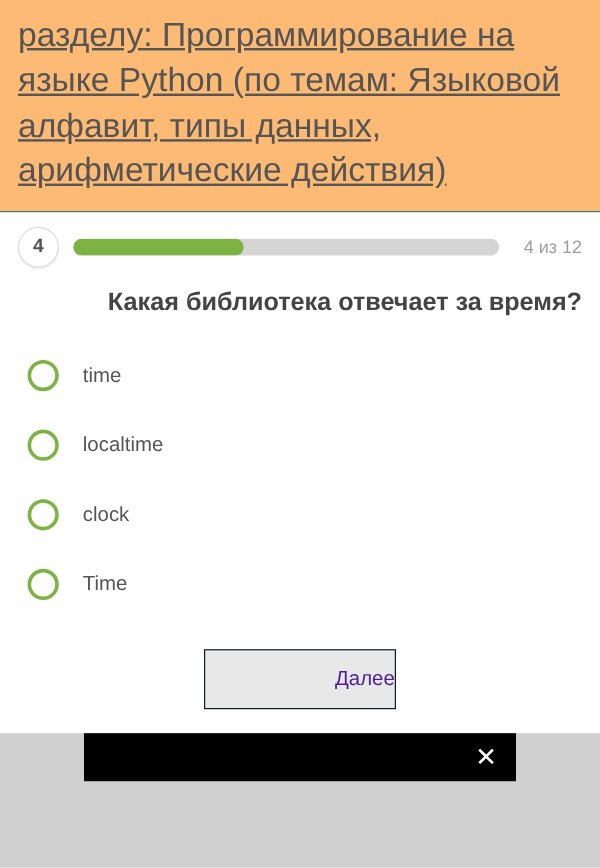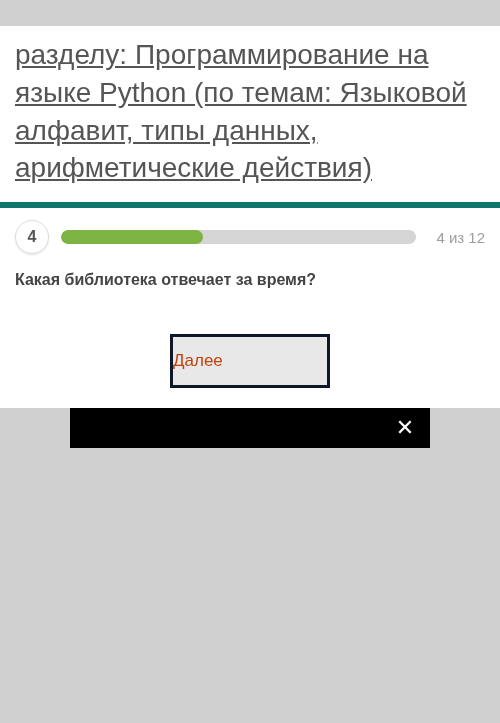--- a/index.html
+++ b/index.html
@@ -4,24 +4,23 @@
 <style>
   * { box-sizing: border-box; margin: 0; padding: 0; }
   body {
     font-family: Arial, Helvetica, sans-serif;
     background: #d0d0d0;
     width: 500px;
     height: 723px;
     overflow: hidden;
   }
   .header-section {
-    background: #ffffff;
+    background: #fdba74;
     padding: 10px 15px 15px 15px;
-    border-bottom: 6px solid #0f766e;
-    margin-top: 26px;
+    border-bottom: 1px solid #0f766e;
   }
   .header-title {
     font-size: 28px;
     line-height: 1.35;
     color: #555;
     text-decoration: underline;
     text-decoration-color: #555;
     font-weight: 400;
   }
   .quiz-card {
@@ -64,23 +63,24 @@
     width: 40%;
   }
   .progress-text {
     color: #9e9e9e;
     font-size: 15px;
     flex-shrink: 0;
     margin-left: 8px;
   }
   .question-text {
     padding: 5px 15px 20px 15px;
-    font-size: 16px;
+    font-size: 21px;
     color: #444;
     font-weight: bold;
+    text-align: right;
   }
   .options {
     padding: 0 15px;
   }
   .option-row {
     display: flex;
     align-items: center;
     gap: 20px;
     padding: 16px 8px;
     cursor: pointer;
@@ -100,25 +100,25 @@
     display: flex;
     justify-content: space-around;
     padding: 25px 15px 20px 15px;
     gap: 30px;
   }
   .btn {
     flex: 0 0 auto;
     width: 160px;
     padding: 14px 0;
     background: #e8e8e8;
-    border: 3px solid #0f172a;
+    border: 1px solid #0f172a;
     font-size: 17px;
-    color: #c2410c;
+    color: #4c1d95;
     cursor: pointer;
-    text-align: left;
+    text-align: right;
   }
   .bottom-bar {
     background: #000;
     height: 40px;
     width: 360px;
     margin: 0 auto;
     display: flex;
     justify-content: flex-end;
     align-items: center;
     padding-right: 10px;
@@ -145,20 +145,38 @@
   <div class="progress-row">
     <div class="question-number-badge">4</div>
     <div class="progress-bar-outer">
       <div class="progress-bar-inner" style="width:40%"></div>
     </div>
     <div class="progress-text">4 из 12</div>
   </div>
 
   <div class="question-text">Какая библиотека отвечает за время?</div>
 
+  <div class="options">
+    <div class="option-row">
+      <div class="radio-circle"></div>
+      <div class="option-label">time</div>
+    </div>
+    <div class="option-row">
+      <div class="radio-circle"></div>
+      <div class="option-label">localtime</div>
+    </div>
+    <div class="option-row">
+      <div class="radio-circle"></div>
+      <div class="option-label">clock</div>
+    </div>
+    <div class="option-row">
+      <div class="radio-circle"></div>
+      <div class="option-label">Time</div>
+    </div>
+  </div>
 
   <div class="button-row">
     <button class="btn">Далее</button>
   </div>
 </div>
 
 <div class="bottom-bar">
   <div class="close-x">✕</div>
 </div>
 

